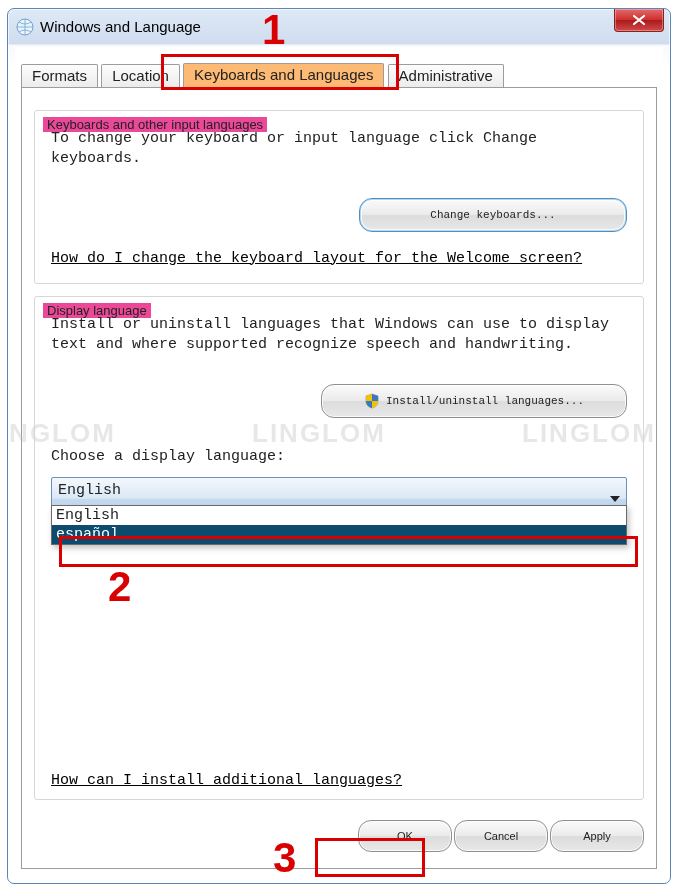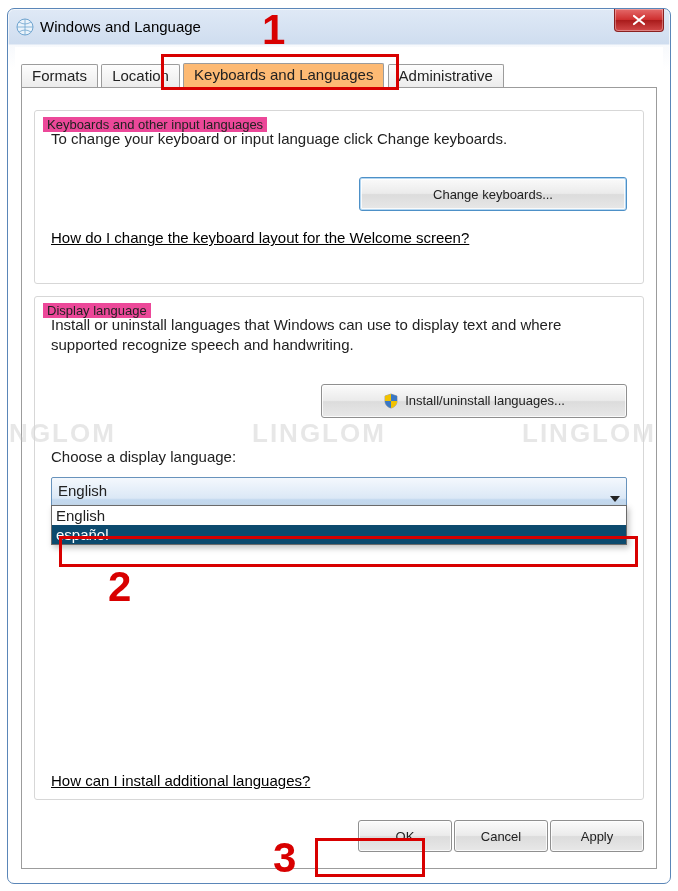--- a/index.html
+++ b/index.html
@@ -112,37 +112,37 @@
     border-radius: 3px;
   }
   .group-legend {
     position: absolute;
     top: -10px; left: 8px;
     background: #ec4899;
     padding: 0 4px;
     font-size: 13px;
     margin-top: 16px;
   }
-  .group-inner { padding: 18px 16px 14px 16px; font-size: 15px; }
+  .group-inner { padding: 18px 16px 14px 16px; font-size: 15px; font-family: Liberation Mono, monospace; }
 
   .group1 { top: 22px; height: 172px; }
   .group2 { top: 208px; bottom: 68px; }
 
   .desc { color: #222; line-height: 1.35; }
 
   
   .wbtn {
     display: inline-flex;
     align-items: center;
     justify-content: center;
     border: 1px solid #8f8f8f;
-    border-radius: 3px;
+    border-radius: 13px;
     background: linear-gradient(#fbfbfb, #ebebeb 48%, #dcdcdc 52%, #e8e8e8);
     box-shadow: inset 0 0 0 1px #ffffffcc;
-    font-size: 13px;
+    font-size: 11px;
     padding: 4px 18px;
     min-height: 24px;
   }
   .wbtn.default {
     border: 1px solid #4d90c7;
     box-shadow: 0 0 0 1px #b3d6f1 inset, inset 0 0 0 2px #ffffffcc;
   }
   .shield { width: 16px; height: 16px; margin-right: 6px; }
 
   .link { color: #000000; text-decoration: underline; cursor: pointer; }

